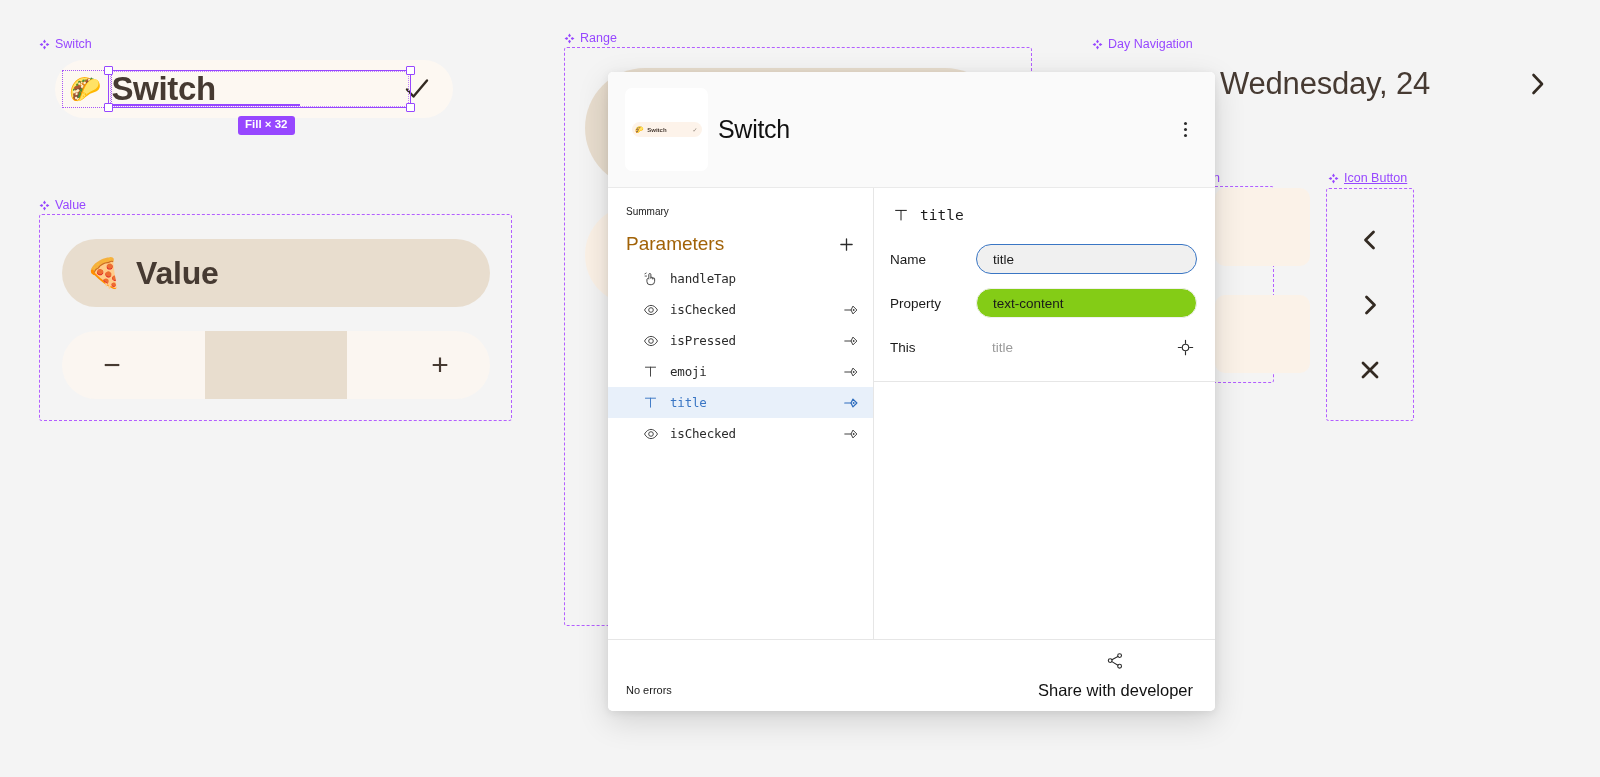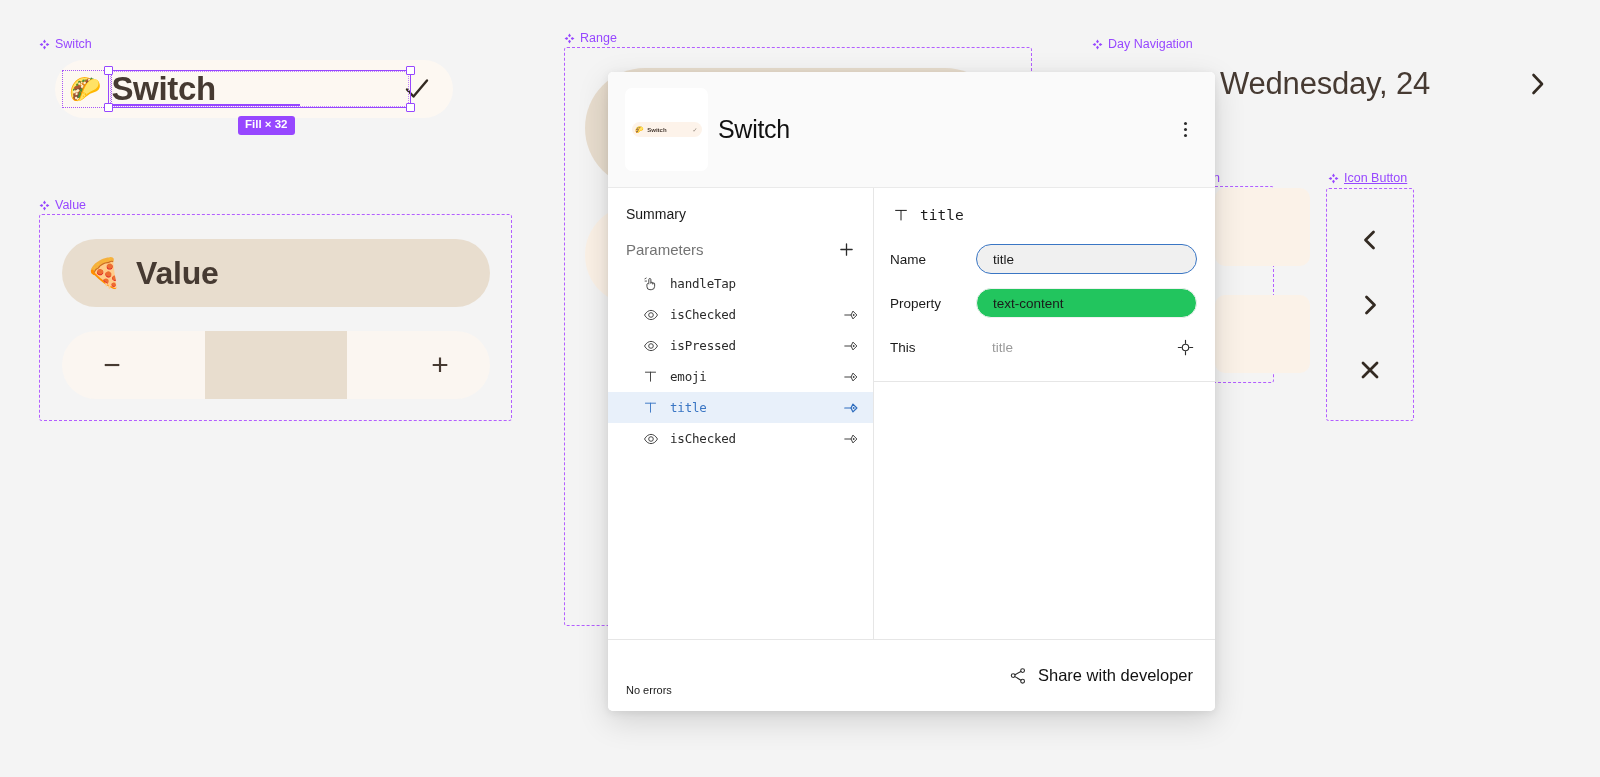--- a/index.html
+++ b/index.html
@@ -379,32 +379,32 @@
     min-height: 0;
   }
   .dlg-left {
     width: 265px;
     flex: 0 0 auto;
     border-right: 1px solid #E6E6E6;
     padding-top: 10px;
     background: #FFFFFF;
   }
   .section-head {
-    font-size: 14px;
+    font-size: 10px;
     font-weight: 400;
     color: #1A1A1A;
     padding: 8px 18px;
   }
   .params-head {
     display: flex;
     align-items: center;
     justify-content: space-between;
     padding: 8px 16px 8px 18px;
   }
-  .params-head .t { font-size: 15px; color: #737373; }
+  .params-head .t { font-size: 19px; color: #a16207; }
   .plus-btn {
     width: 22px; height: 22px;
     display: flex; align-items: center; justify-content: center;
     cursor: pointer;
   }
   .plus-btn svg { width: 15px; height: 15px; display: block; }
 
   .param-row {
     display: flex;
     align-items: center;
@@ -460,21 +460,21 @@
   }
   .field-label {
     width: 86px;
     flex: 0 0 auto;
     font-size: 13.5px;
     color: #1A1A1A;
   }
   .field-input {
     flex: 1 1 auto;
     height: 30px;
-    background: #22c55e;
+    background: #84cc16;
     border: 1px solid #F0F0F0;
     border-radius: 16px;
     display: flex;
     align-items: center;
     padding: 0 16px;
     box-sizing: border-box;
     font-size: 13.5px;
     color: #1A1A1A;
   }
   .field-input.focused {
@@ -520,20 +520,21 @@
   .no-errors {
     font-size: 11px;
     color: #1A1A1A;
     margin-top: 28px;
   }
   .share-btn {
     display: flex;
     align-items: center;
     gap: 11px;
     cursor: pointer;
+    flex-direction: column;
   }
   .share-btn .lbl {
     font-size: 16.5px;
     color: #111111;
   }
   .share-btn svg { width: 18px; height: 18px; display: block; }
 </style>
 </head>
 <body>
 

